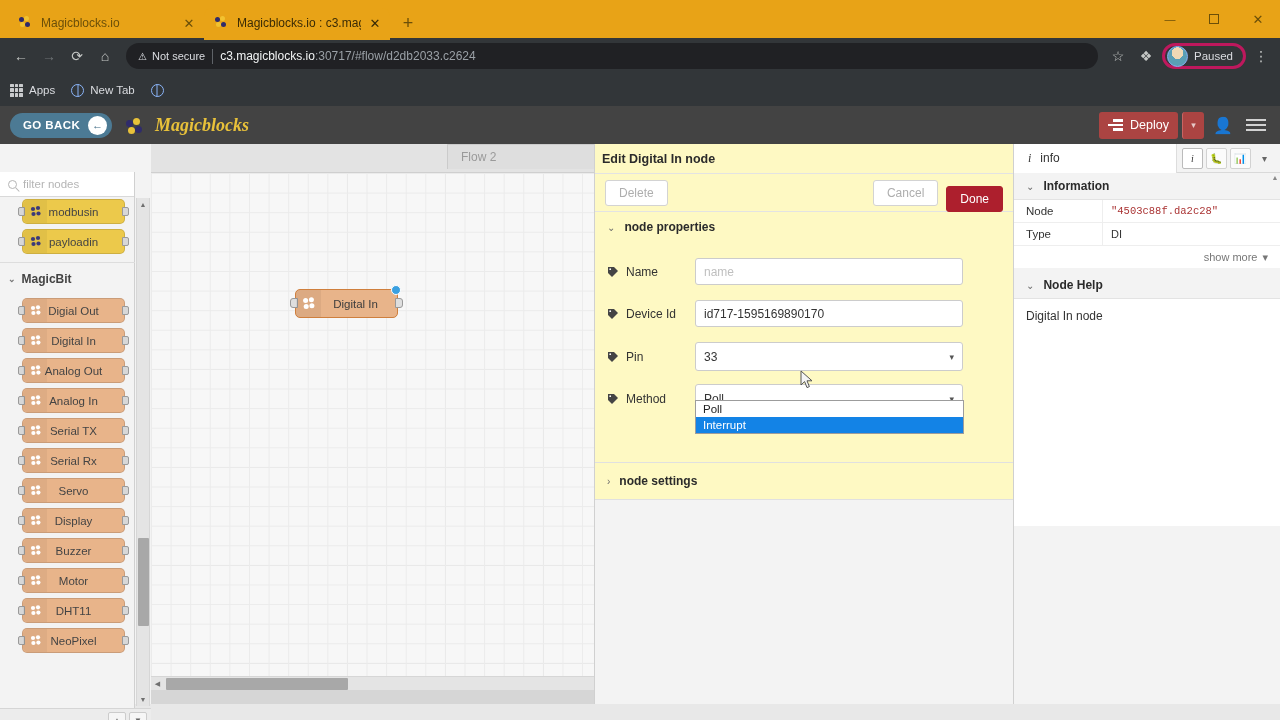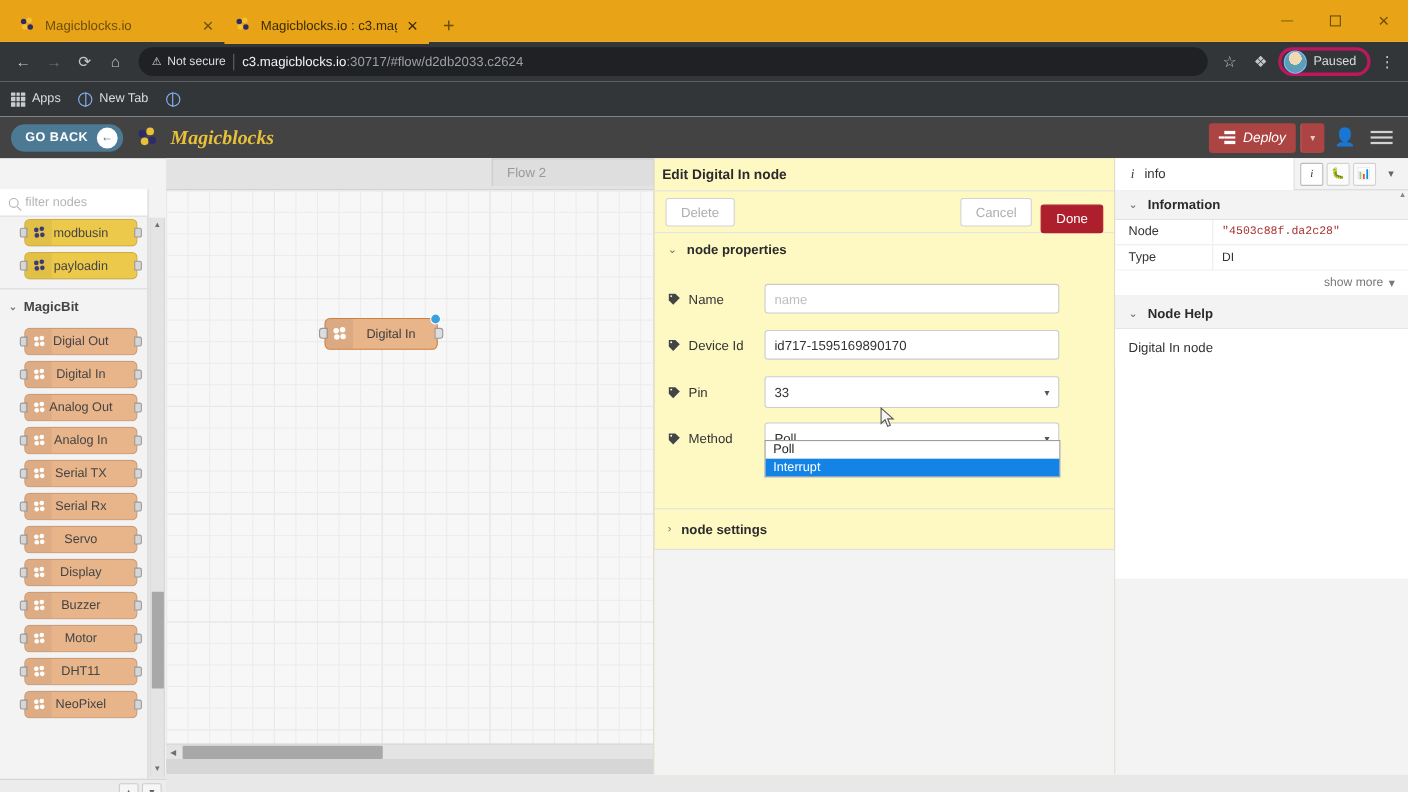--- a/index.html
+++ b/index.html
@@ -124,36 +124,36 @@
   }
   .goback {
     display:flex; align-items:center; gap:8px;
     background:#4c7a94; color:#fff; border-radius:16px;
     padding: 3px 5px 3px 13px; font-size:11.5px; font-weight:bold; letter-spacing:.4px;
   }
   .goback .circ {
     width:19px; height:19px; border-radius:50%; background:#fff; color:#3d6a84;
     display:flex; align-items:center; justify-content:center; font-size:11px;
   }
-  .brandwrap { display:flex; align-items:center; gap:7px; margin-left:14px; }
+  .brandwrap { display:flex; align-items:flex-end; gap:7px; margin-left:14px; }
   .brandlogo { width:22px; height:18px; position:relative; }
   .brandlogo i { position:absolute; width:7px; height:7px; border-radius:50%; }
   .brandlogo i:nth-child(1){left:0; top:2px; background:#2f2b6b;}
   .brandlogo i:nth-child(2){left:7px; top:0; background:#e8c13a;}
   .brandlogo i:nth-child(3){left:2px; top:9px; background:#e8c13a;}
   .brandlogo i:nth-child(4){left:9px; top:8px; background:#2f2b6b;}
   .brandtext {
     color:#e8c13a; font-family:"Liberation Serif", serif; font-style:italic;
     font-weight:bold; font-size:18px;
   }
   .hdr-left { display:flex; align-items:center; }
   .hdr-right { display:flex; align-items:center; gap:4px; }
   .deploy-btn {
     background:#ab4442; color:#fff; display:flex; align-items:center;
-    height:27px; border-radius:3px; font-size:12.5px; padding:0 9px; gap:7px;font-style:italic;
+    height:27px; border-radius:3px; font-size:12.5px; padding:0 9px; gap:7px;
   }
   .deploy-ico { width:15px; height:12px; position:relative; }
   .deploy-ico i{ position:absolute; height:2.5px; background:#fff; }
   .deploy-ico i:nth-child(1){ left:5px; top:0px; width:10px;}
   .deploy-ico i:nth-child(2){ left:5px; top:4.5px; width:10px;}
   .deploy-ico i:nth-child(3){ left:5px; top:9px; width:10px;}
   .deploy-ico i:nth-child(4){ left:0px; top:4.5px; width:5px;}
   .deploy-caret {
     background:#ab4442; color:#e6c9c8; width:22px; height:27px; border-radius:3px;
     display:flex; align-items:center; justify-content:center; font-size:9px;

